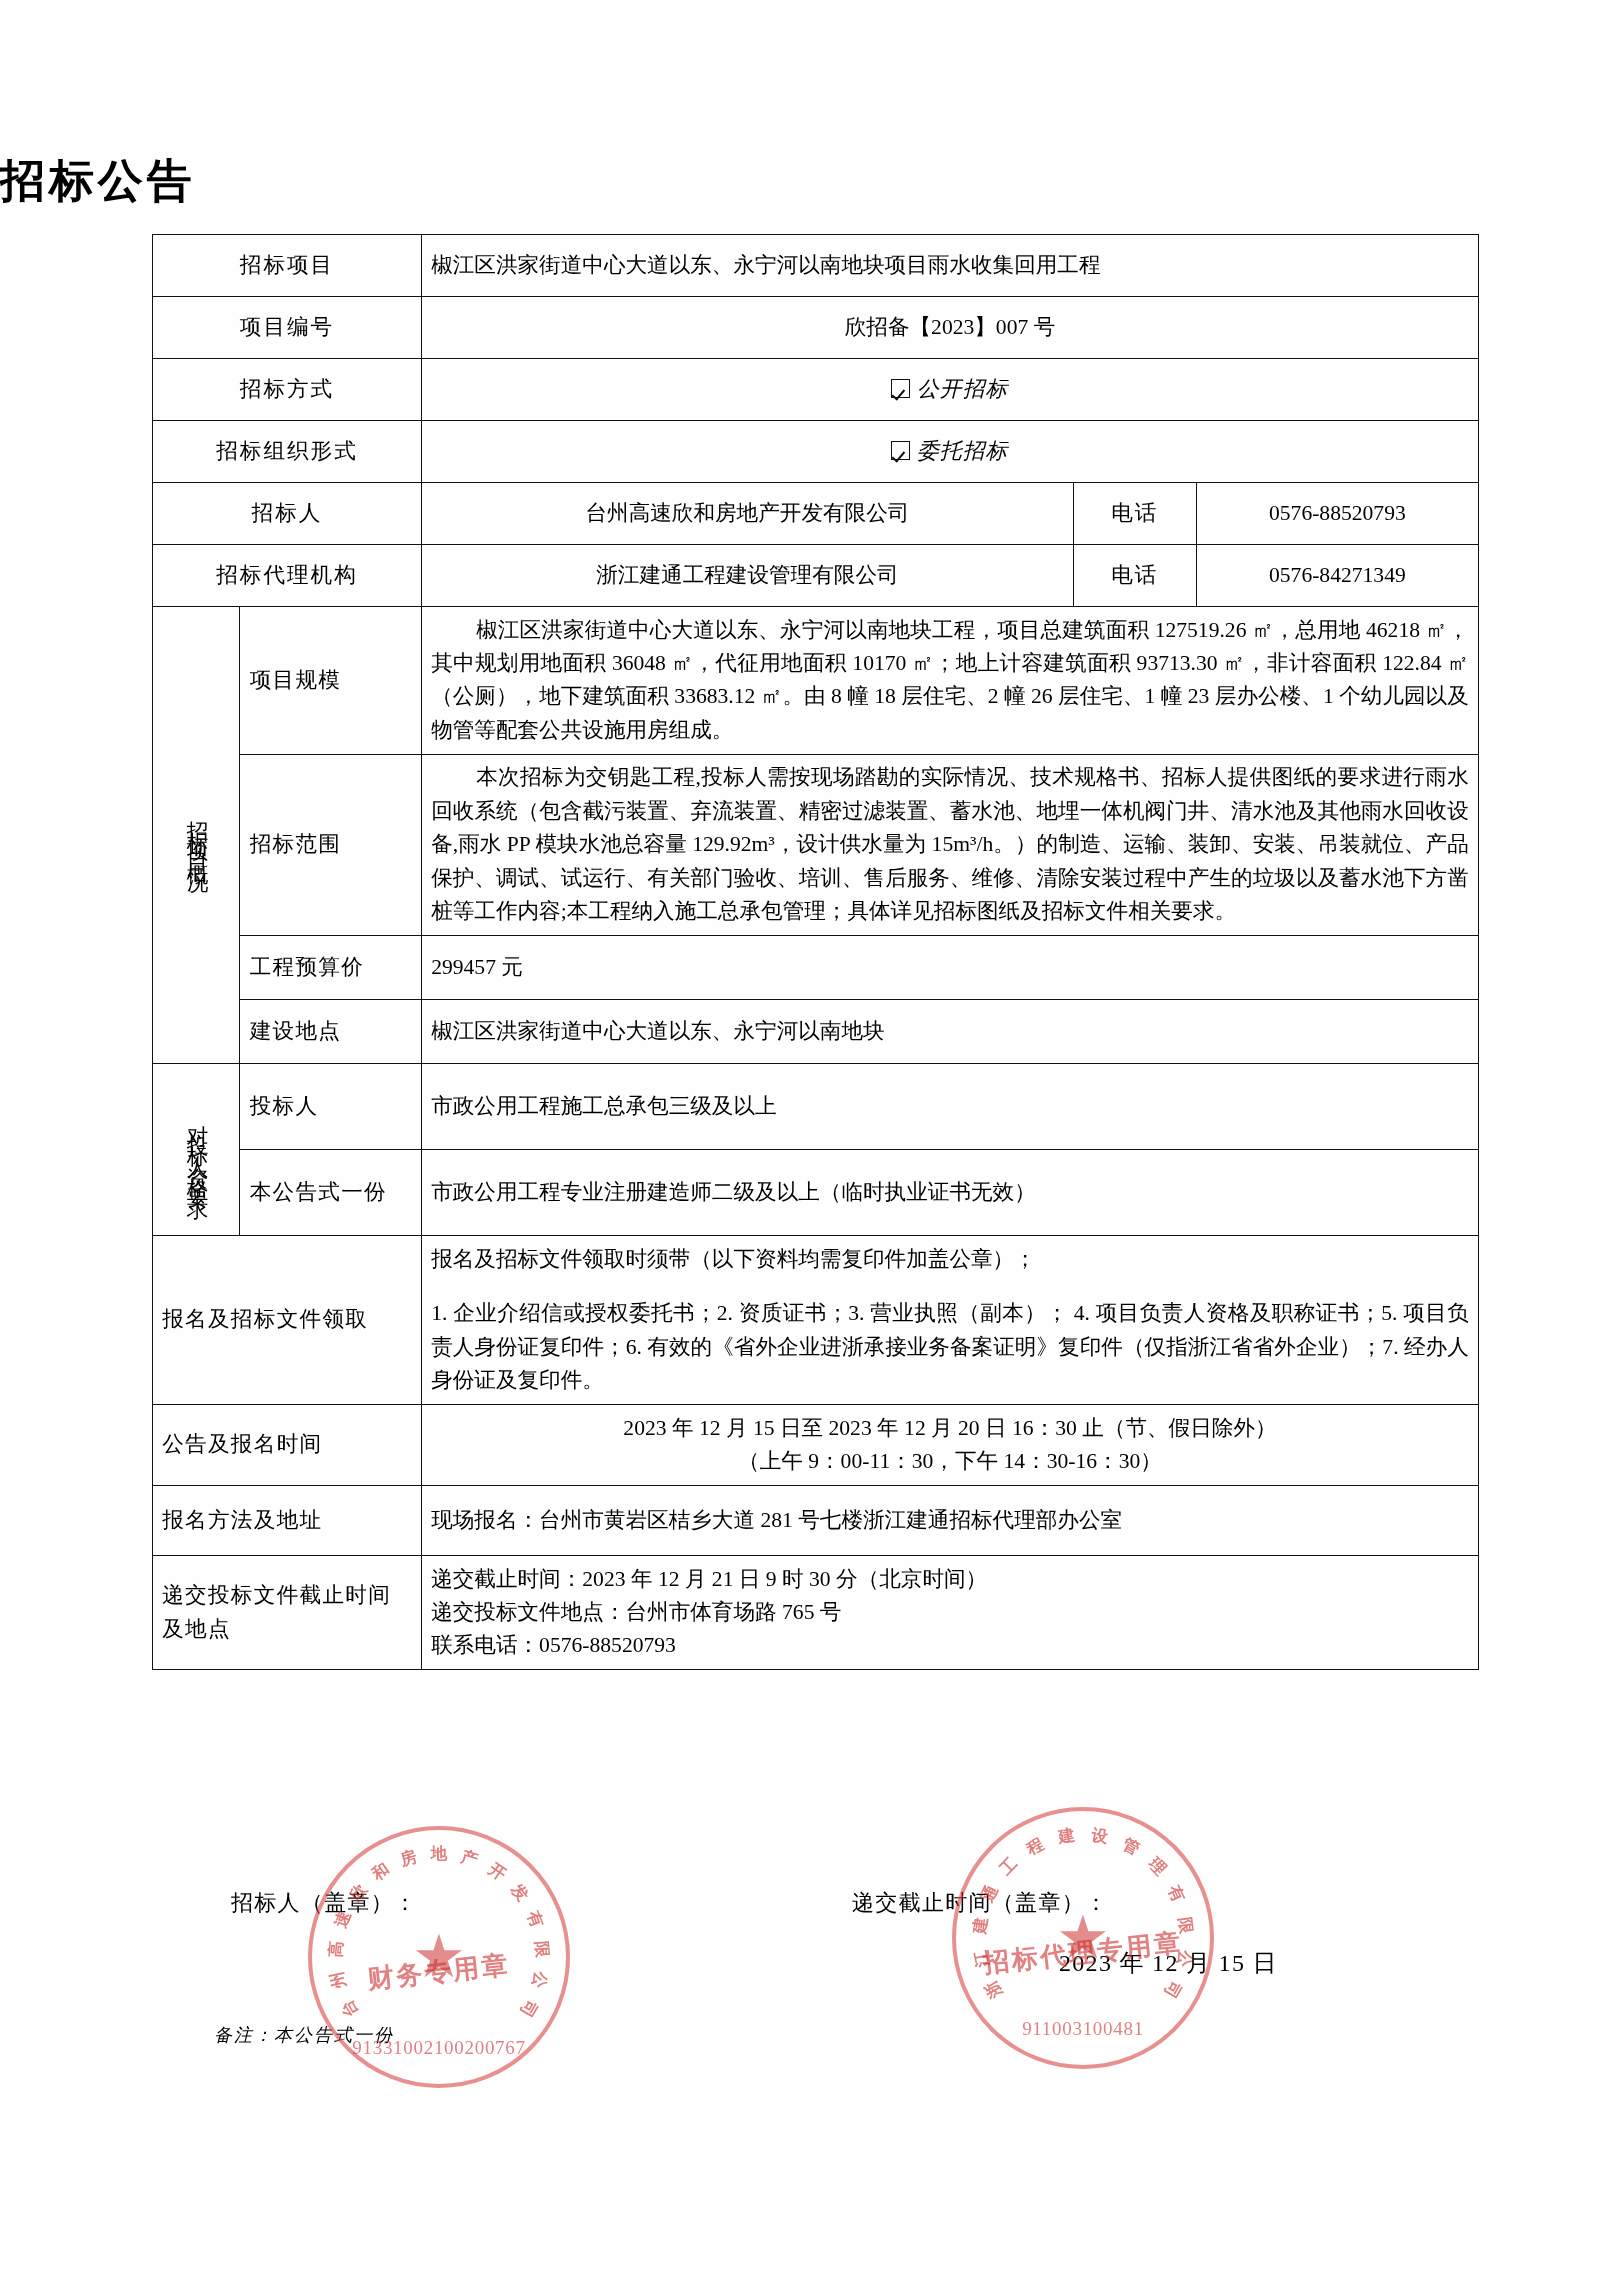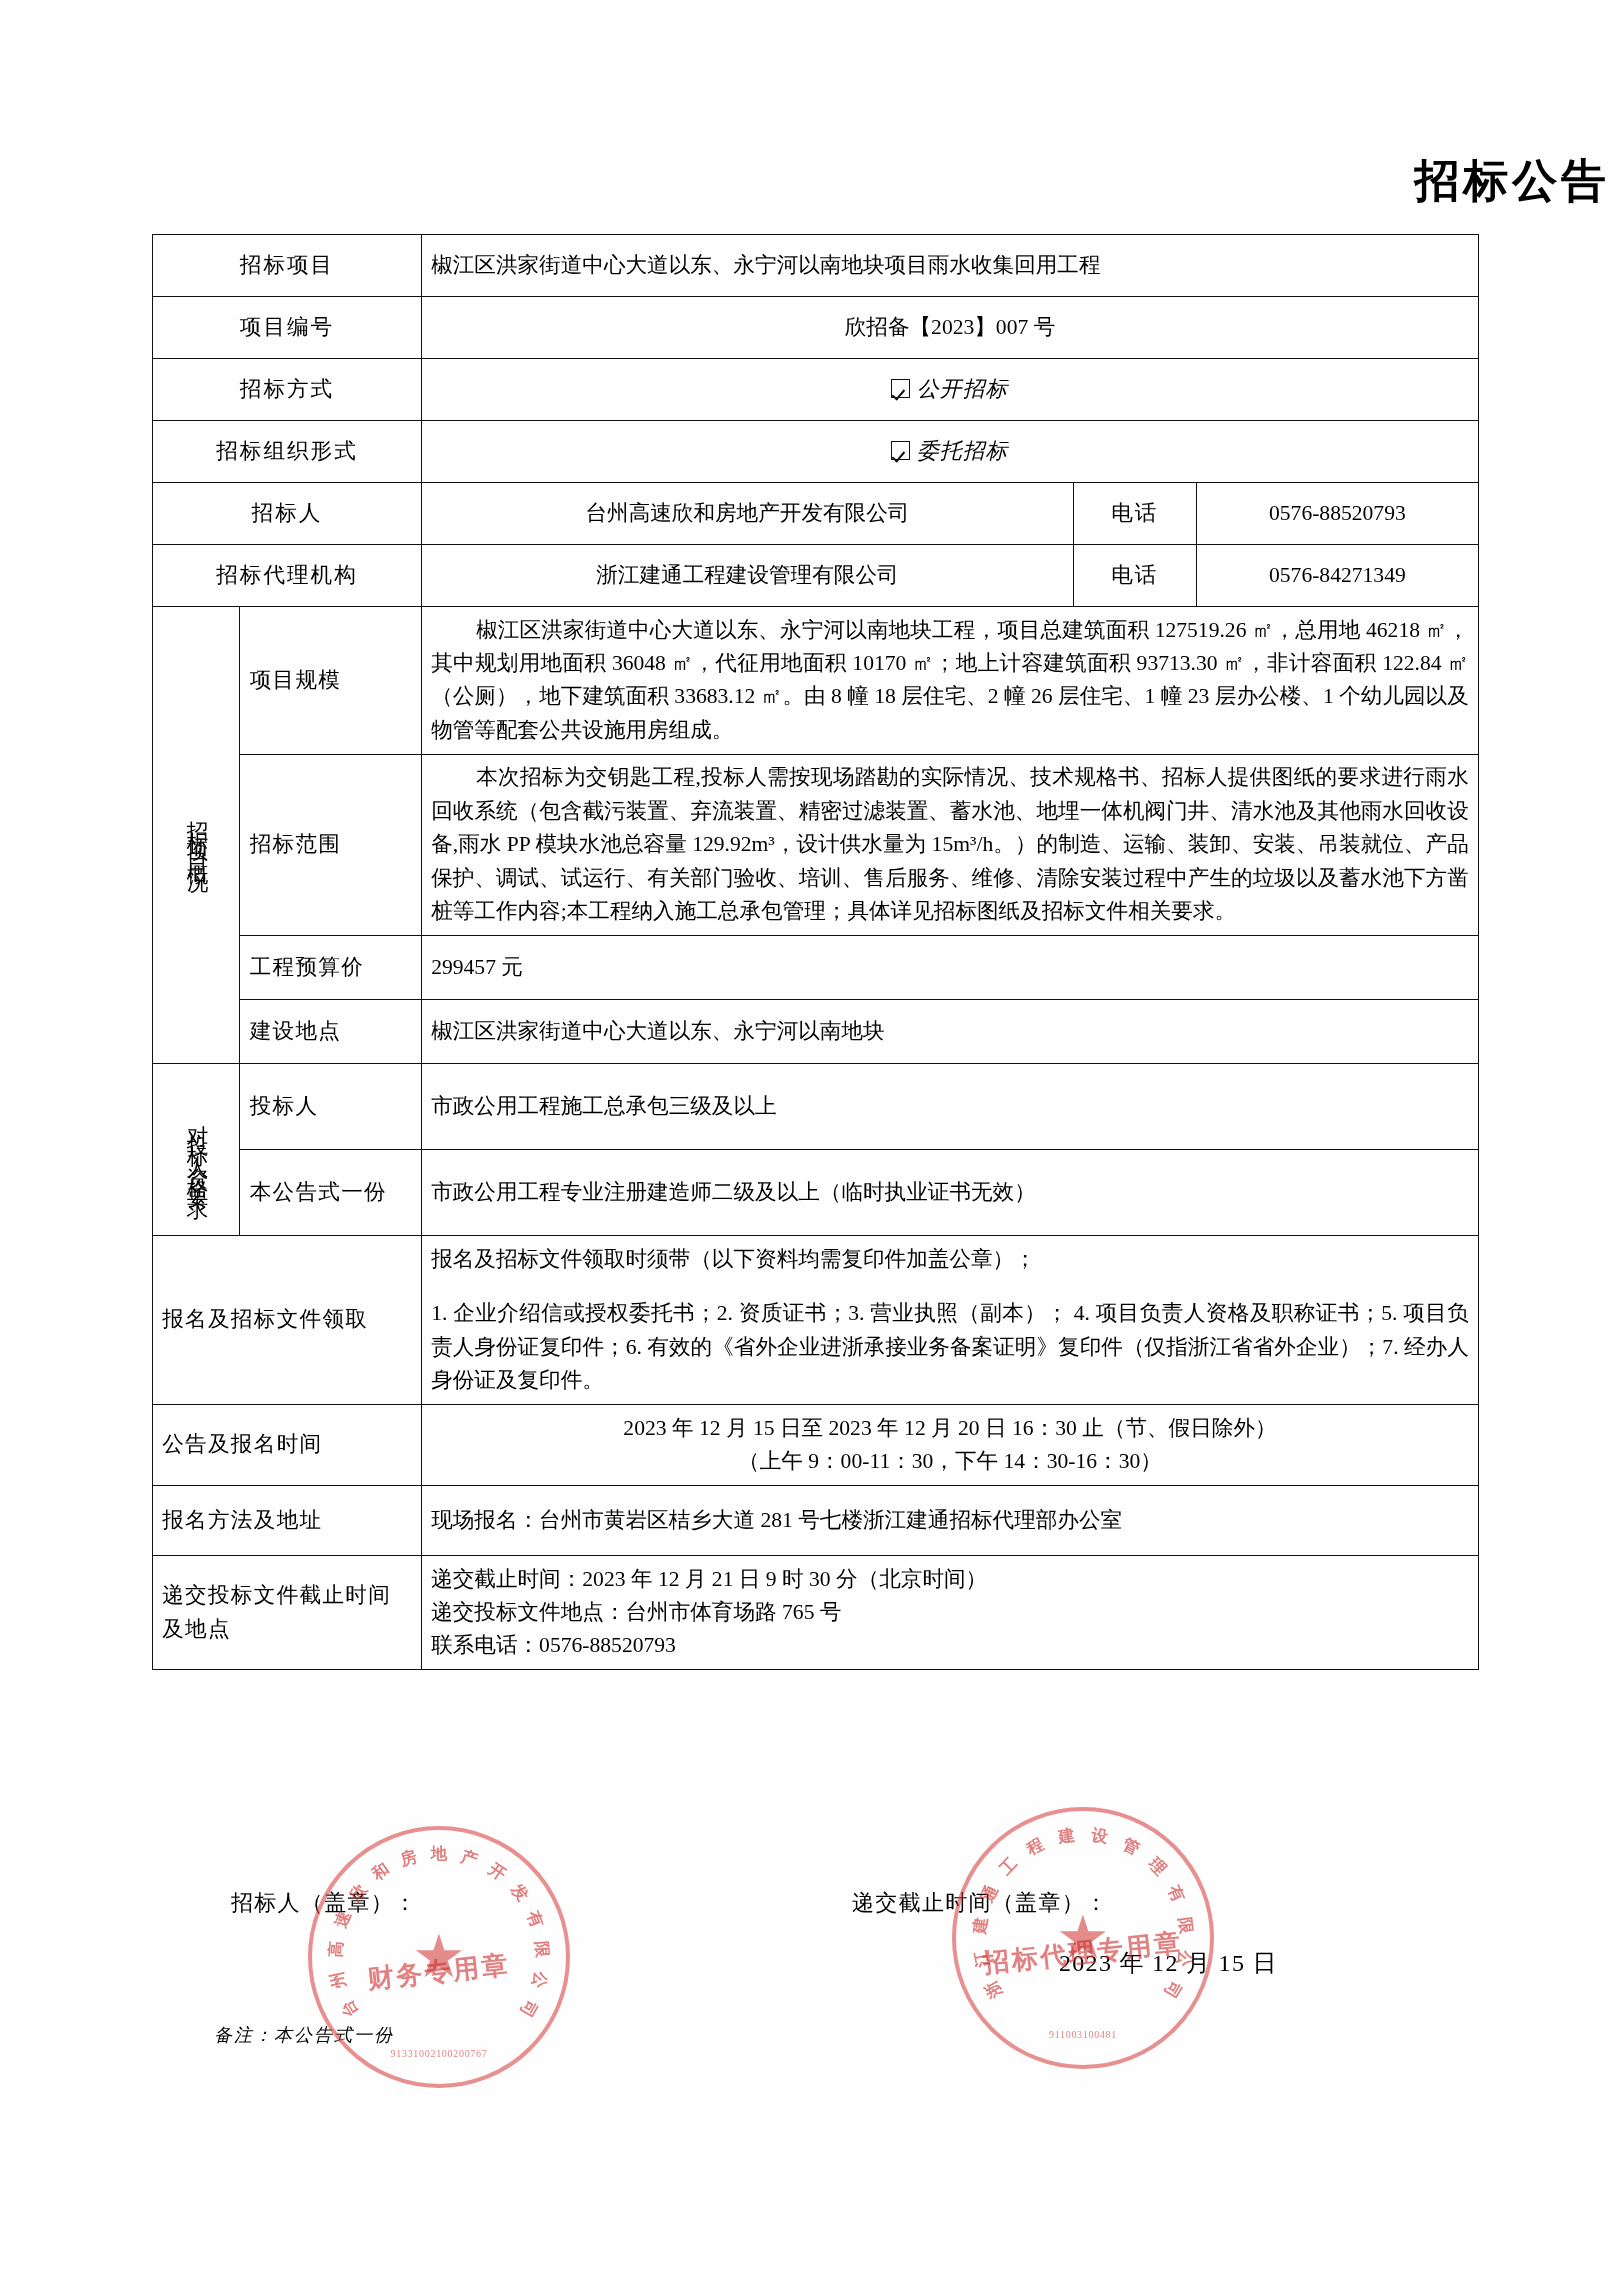--- a/index.html
+++ b/index.html
@@ -20,21 +20,21 @@
     left: 0; top: 0;
     width: 1623px;
     height: 2295px;
     background: #fefefe;
   }
   .doc-title {
     position: absolute;
     left: 0;
     top: 151px;
     width: 1610px;
-    text-align: right;
+    text-align: left;
     font-size: 45px;
     font-weight: bold;
     letter-spacing: 3.9px;
     font-family: "Liberation Serif", "DejaVu Serif", serif;
   }
   table.main {
     position: absolute;
     left: 152px;
     top: 234px;
     width: 1327px;
@@ -168,21 +168,21 @@
     font-size: 60px;
     line-height: 1;
     color: rgba(205, 45, 45, 0.55);
   }
   .stamp .center-num {
     position: absolute;
     left: 0;
     bottom: 25px;
     width: 100%;
     text-align: center;
-    font-size: 10px;
+    font-size: 19px;
     letter-spacing: 0.7px;
     color: rgba(205, 45, 45, 0.6);
   }
   #stamp-left {
     left: 308px;
     top: 1826px;
     width: 262px;
     height: 262px;
   }
   #stamp-right {

